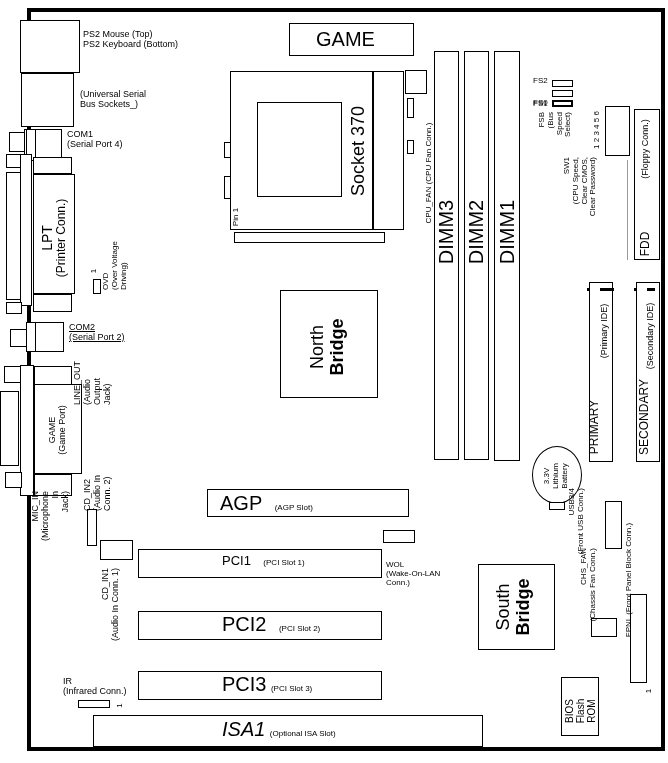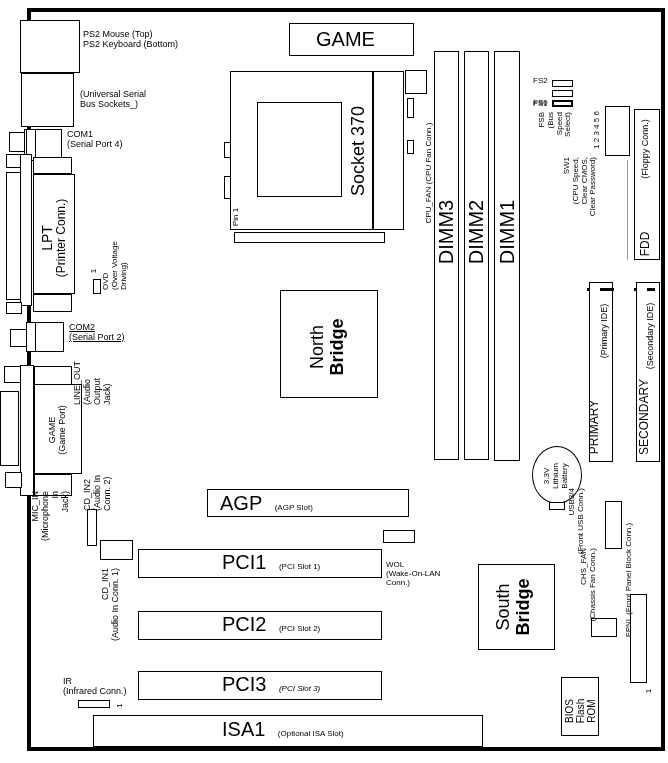--- a/index.html
+++ b/index.html
@@ -201,40 +201,40 @@
 
 <div class="box" style="left:383px;top:530px;width:32px;height:13px;"></div>
 <div class="t sm" style="left:386px;top:561px;">
   <div>WOL</div>
   <div>(Wake-On-LAN</div>
   <div>Conn.)</div>
 </div>
 
 <div class="box" style="left:138px;top:549px;width:244px;height:29px;"></div>
 <div class="t" style="left:222px;top:551px;">
-  <span style="font-size:20px;">PCI1</span>
+  <span style="font-size:13px;">PCI1</span>
   <span class="sm" style="margin-left:8px;">(PCI Slot 1)</span>
 </div>
 
 <div class="box" style="left:138px;top:611px;width:244px;height:29px;"></div>
 <div class="t" style="left:222px;top:613px;">
   <span style="font-size:20px;text-align:right;">PCI2</span>
   <span class="sm" style="margin-left:8px;">(PCI Slot 2)</span>
 </div>
 
 <div class="box" style="left:138px;top:671px;width:244px;height:29px;"></div>
 <div class="t" style="left:222px;top:673px;">
   <span style="font-size:20px;">PCI3</span>
-  <span class="sm" style="margin-left:8px;font-style:italic;">(PCI Slot 3)</span>
+  <span class="sm" style="">(PCI Slot 3)</span>
 </div>
 
 <div class="box" style="left:93px;top:715px;width:390px;height:32px;"></div>
 <div class="t" style="left:222px;top:718px;">
-  <span style="font-size:20px;">ISA1</span>
-  <span class="sm" style="margin-left:8px;">(Optional ISA Slot)</span>
+  <span style="font-size:20px;font-style:italic;">ISA1</span>
+  <span class="sm" style="">(Optional ISA Slot)</span>
 </div>
 
 <div class="box" style="left:478px;top:564px;width:77px;height:86px;"></div>
 <div class="rot" style="left:474px;top:585px;width:84px;height:44px;font-size:18px;">
   <div>South</div>
   <div style="font-weight:bold;">Bridge</div>
 </div>
 
 <div class="box" style="left:591px;top:618px;width:26px;height:19px;"></div>
 <div class="rot sm" style="left:540px;top:588px;width:100px;height:20px;text-align:right;">

